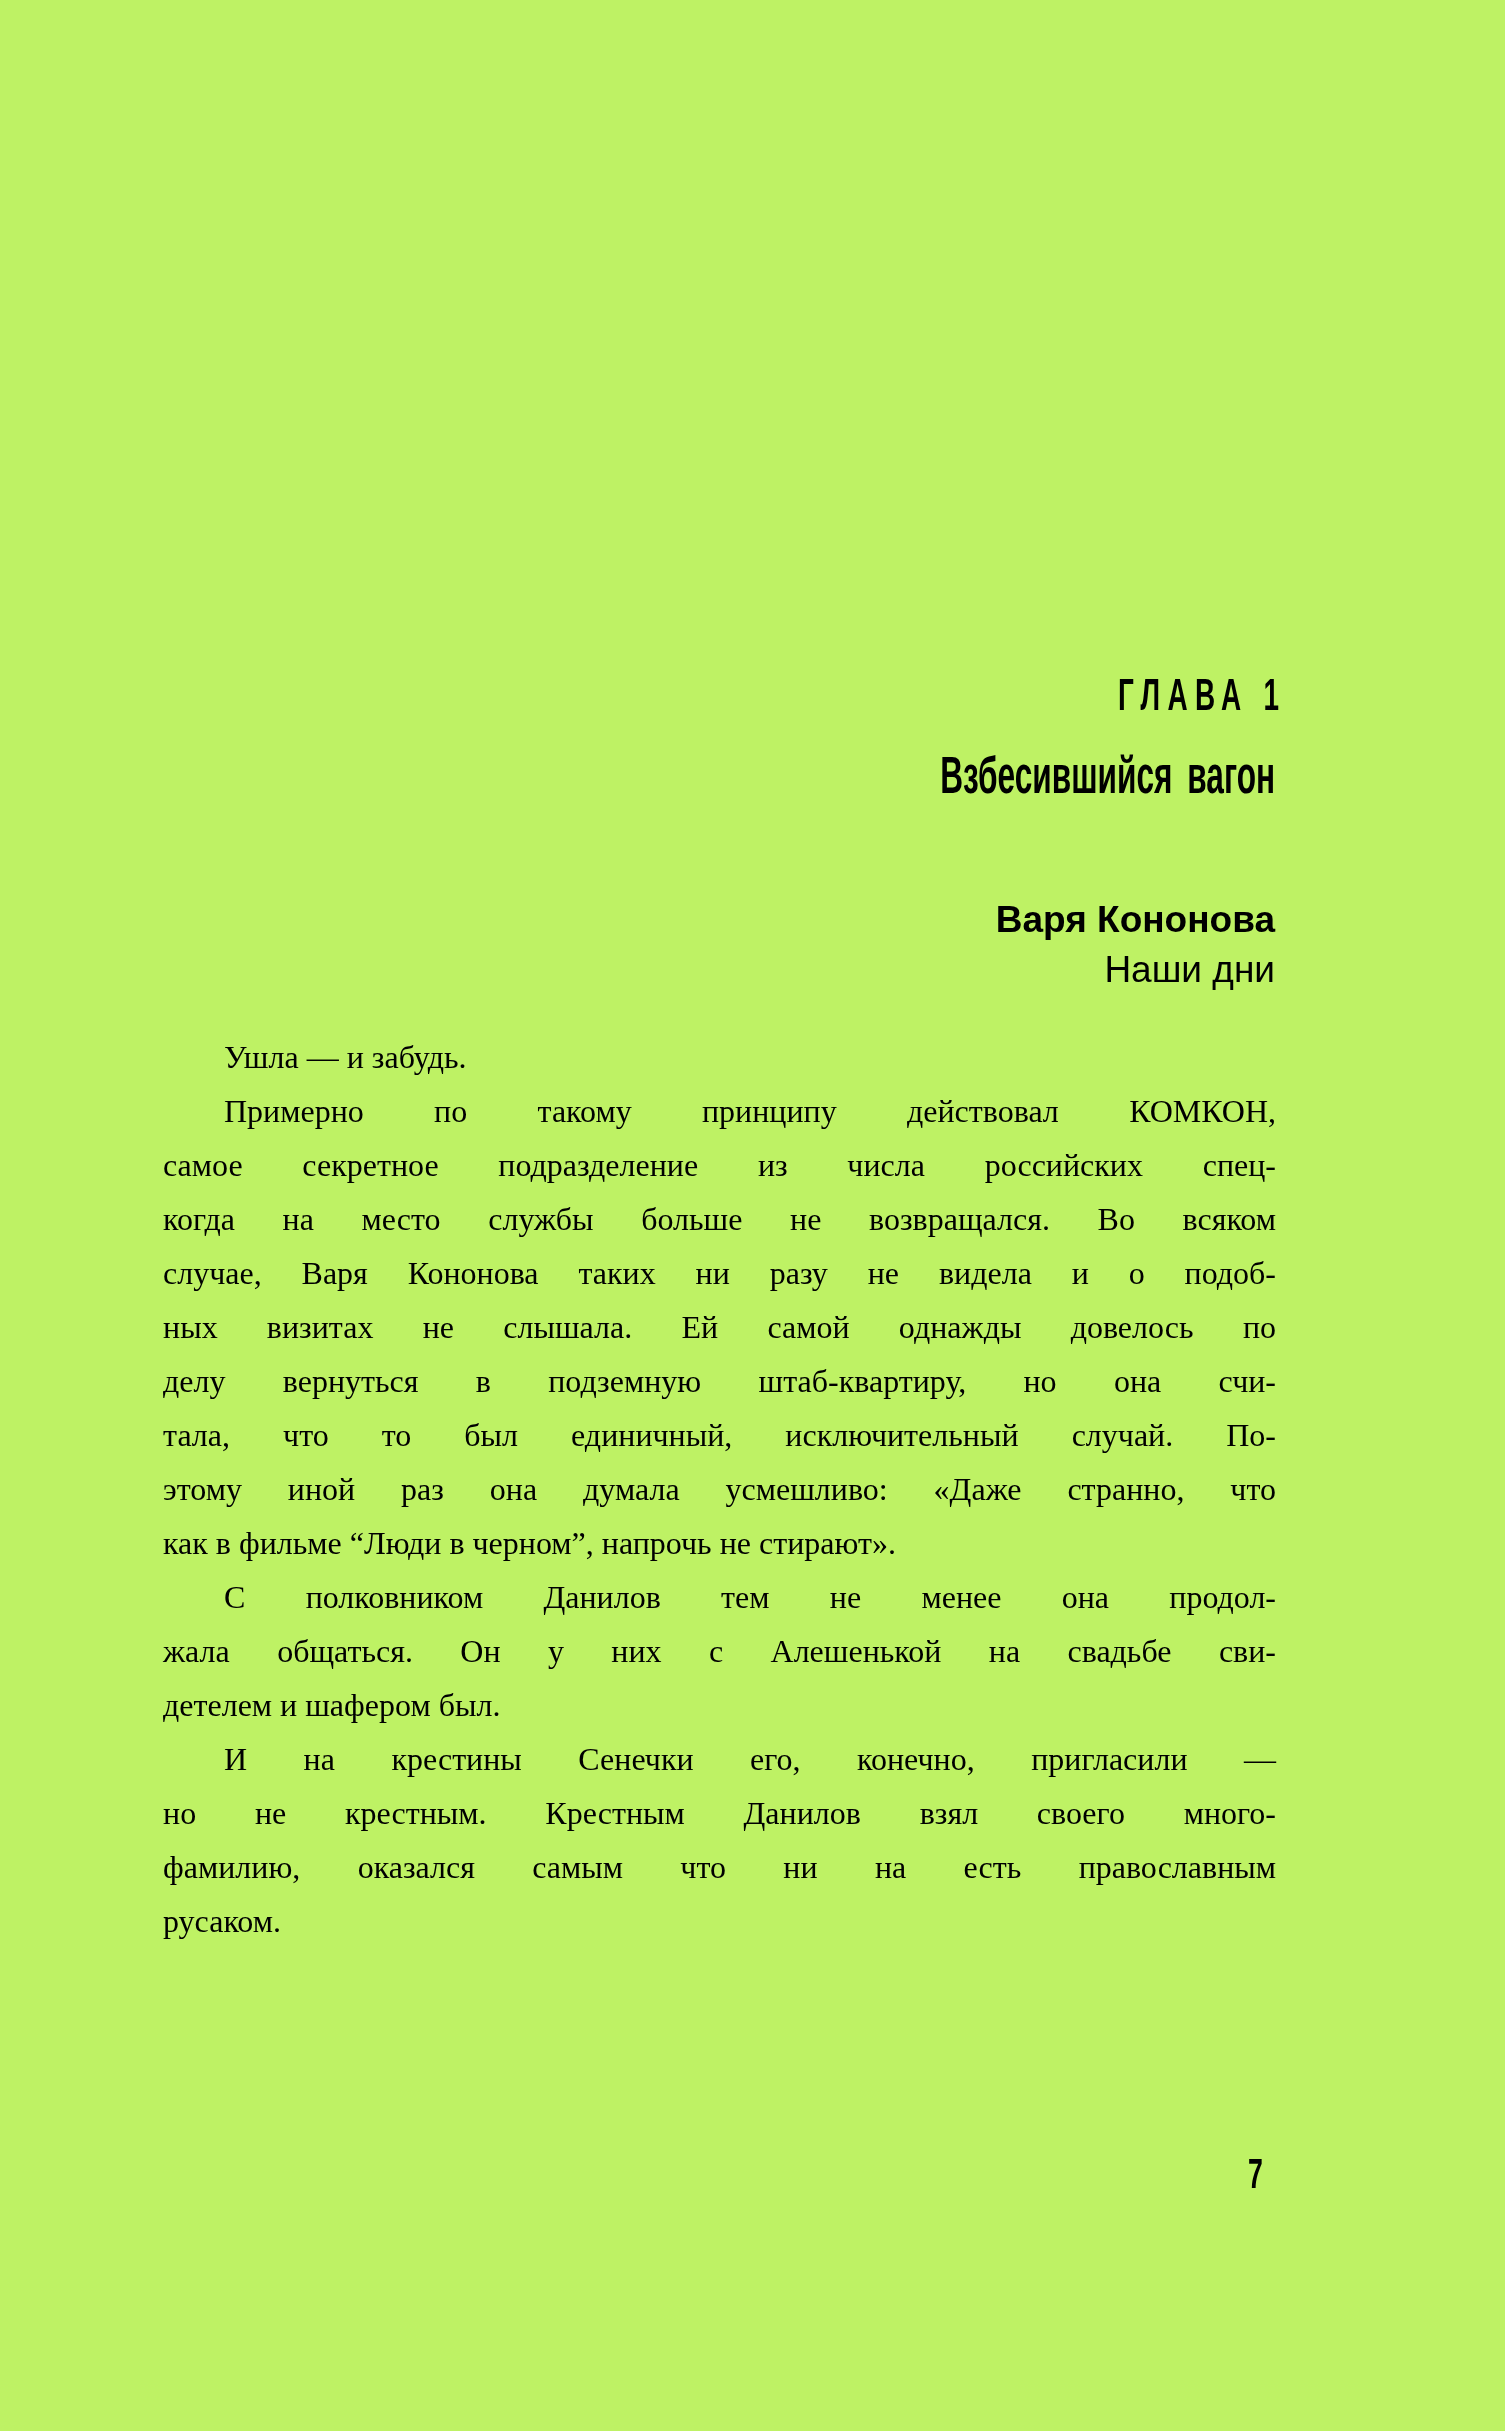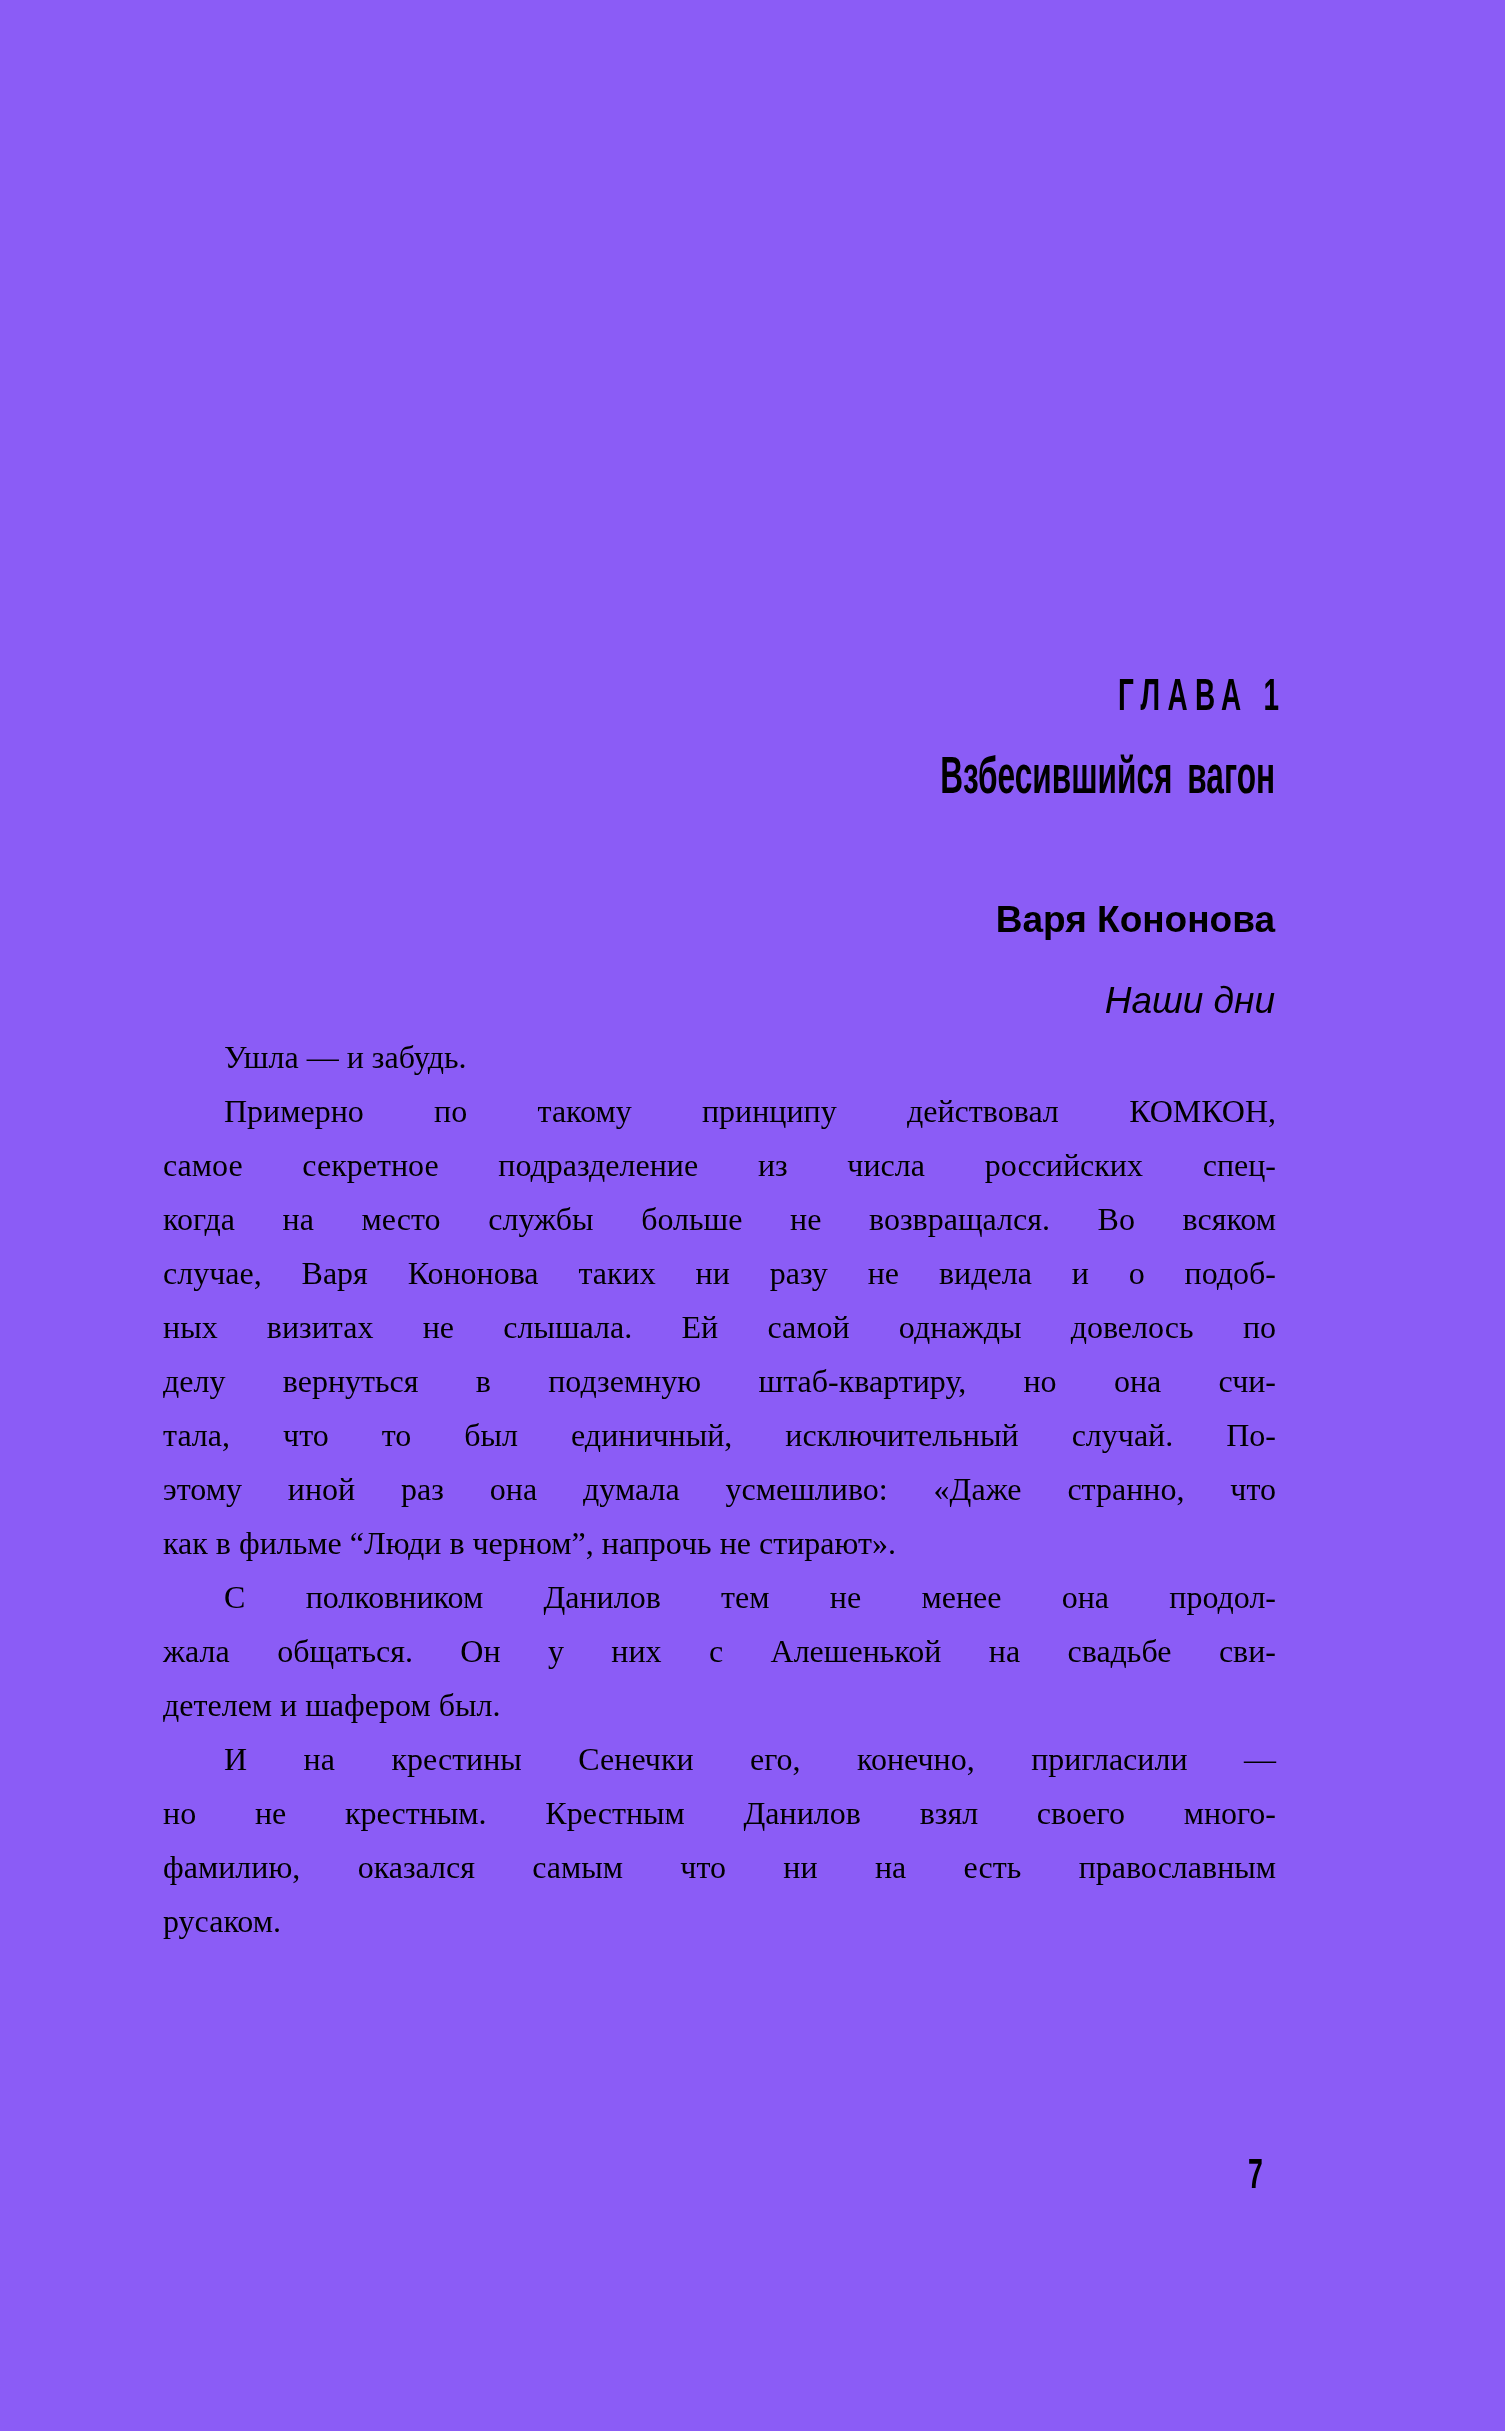--- a/index.html
+++ b/index.html
@@ -12,21 +12,21 @@
       height: 2432px;
       position: relative;
       overflow: hidden;
       color: #000000;
     }
     .page {
       position: absolute;
       left: 0; top: 0;
       width: 1506px;
       height: 2432px;
-      background: #8b5cf6;
+      background: #bef264;
     }
     .heading {
       position: absolute;
       right: 231px;
       text-align: right;
       white-space: nowrap;
       color: #000;
     }
     .chapter-label {
       top: 669px;
@@ -51,23 +51,22 @@
     }
     .pov-name {
       top: 857px;
       font-family: "Liberation Sans", sans-serif;
       font-weight: bold;
       font-size: 37px;
       line-height: 49px;
       margin-top: 38px;
     }
     .time-label {
-      top: 976px;
+      top: 945px;
       font-family: "Liberation Sans", sans-serif;
-      font-style: italic;
       font-size: 37px;
       line-height: 49px;
     }
     .body-text {
       position: absolute;
       left: 163px;
       top: 1030px;
       width: 1113px;
       font-family: "Liberation Serif", serif;
       font-size: 32px;

